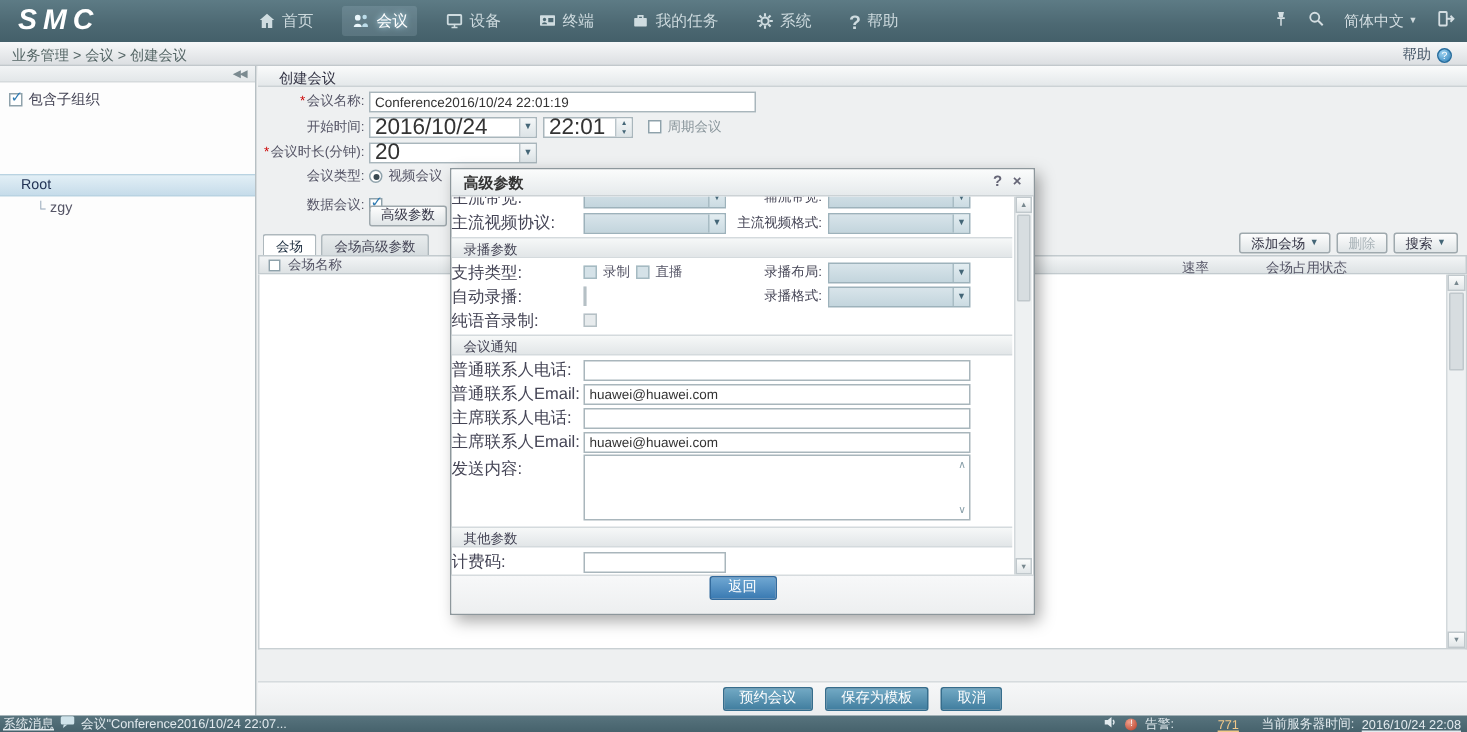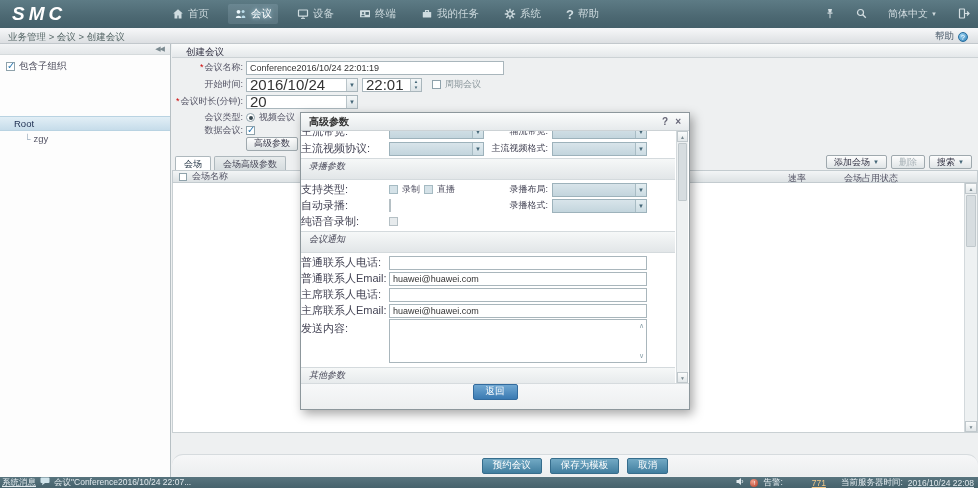--- a/index.html
+++ b/index.html
@@ -13,21 +13,21 @@
             background:linear-gradient(#5d7b85,#4c московs6872 60%,#44606a); }
   .topbar { background:linear-gradient(#5d7b85,#4c6872 60%,#44606a); }
   .logo { position:absolute; left:12px; top:3px; color:#fff; font-weight:bold; font-size:19px;
           letter-spacing:4px; font-style:italic; }
   .nav { position:absolute; left:166px; top:0; height:28px; display:flex; align-items:center; gap:13px; }
   .nav-item { display:flex; align-items:center; gap:4px; color:#ccd9dd; font-size:10.5px;
               padding:3px 6px; border-radius:2px; cursor:default; }
   .nav-item.active { color:#fff; background:rgba(210,235,245,.14);
                      text-shadow:0 0 4px #bfeaff; }
   .nav-item svg { display:block; }
-  .top-right { position:absolute; right:8px; top:0; height:28px; display:flex; align-items:center; gap:21px;
+  .top-right { position:absolute; right:8px; top:0; height:28px; display:flex; align-items:center; gap:13px;
                color:#d4dee2; }
   .lang { display:flex; align-items:center; gap:3px; font-size:10px; }
   .tiny-arrow { font-size:6px; color:#cfd9dd; }
 
   
   .crumbbar { position:absolute; left:0; top:28px; width:978px; height:16px;
               background:linear-gradient(#f7f8f9,#dcdfe2); border-bottom:1px solid #c2c8cc; }
   .crumb { position:absolute; left:8px; top:3px; font-size:9.5px; color:#566; }
   .crumb-help { position:absolute; right:10px; top:2px; display:flex; align-items:center; gap:4px;
                 font-size:9.5px; color:#456; }
@@ -103,21 +103,21 @@
   .sthumb { position:absolute; left:1px; width:10px; background:#d7dde0; border:1px solid #c0c8cc; border-radius:1px; }
 
   .pager { position:absolute; left:0; top:392px; width:806px; height:15px; display:flex;
            align-items:center; justify-content:center; gap:5px; font-size:9px; color:#556; }
   .pgbox { width:16px; height:12px; border:1px solid #a9b6bc; background:linear-gradient(#fdfdfd,#e4e9eb);
            color:#8a969c; font-size:7px; text-align:center; line-height:11px; }
   .goto { width:42px; height:12px; }
 
   .action-row { position:absolute; left:0; top:410px; width:806px; height:22px; display:flex;
                 align-items:center; justify-content:center; gap:8px; border-top:1px solid #d6dbde;
-                background:linear-gradient(#f6f7f8,#eceeef);border-radius:11px; }
+                background:linear-gradient(#f6f7f8,#eceeef); }
   .btn-pri { height:16px; padding:0 10px; color:#fff; font-size:9.5px; border-radius:2px;
              background:linear-gradient(#72a9c4,#417e9f); border:1px solid #366d8c;
              display:inline-flex; align-items:center; }
 
   
   .dialog { position:absolute; left:300px; top:112px; width:390px; height:298px; background:#fff;
             border:1px solid #8d979c; box-shadow:3px 4px 10px rgba(0,0,0,.35); }
   .dlg-title { height:18px; background:linear-gradient(#fbfcfc,#e6eaec); border-bottom:1px solid #ccd2d5;
                display:flex; align-items:center; padding:0 8px; }
   .dlg-title .t { font-size:10px; font-weight:bold; color:#333; flex:1; }
@@ -126,22 +126,22 @@
   .clipwrap { height:9px; overflow:hidden; }
   .drow { display:flex; align-items:center; height:15px; margin:1px 0; }
   .dlbl { width:88px; text-align:left; font-size:11px; color:#445; padding-right:4px; white-space:nowrap; }
   .dlbl2 { width:66px; text-align:right; font-size:9px; color:#445; padding-right:4px; white-space:nowrap;
            margin-left:2px; }
   .dfld { width:95px; }
   .dd-fill { height:14px; background:linear-gradient(#d8e4ea,#c3d5dd); border:1px solid #9db2bb;
              display:flex; align-items:center; }
   .dd-fill .sp { flex:1; }
   .dd-fill .dd-btn { border-left:1px solid #a8bcc4; background:linear-gradient(#e3edf1,#cbdbe2); }
-  .dsec { height:22px; background:linear-gradient(#f6f8f8,#e2e6e8); border-top:1px solid #d4dadd;
-          border-bottom:1px solid #d4dadd; font-size:9px; color:#445; padding:1px 0 0 8px; margin:2px 0;font-style:italic; }
+  .dsec { height:14px; background:linear-gradient(#f6f8f8,#e2e6e8); border-top:1px solid #d4dadd;
+          border-bottom:1px solid #d4dadd; font-size:9px; color:#445; padding:1px 0 0 8px; margin:2px 0; }
   .dinp { width:258px; }
   .dta { width:258px; height:44px; border:1px solid #a9b6bc; position:relative; background:#fff; }
   .dta .a { position:absolute; right:2px; font-size:7px; color:#8aa0aa; }
   .dlg-scroll { position:absolute; right:1px; top:18px; bottom:26px; width:12px; background:#eef1f2;
                 border-left:1px solid #d3d9dc; }
   .dlg-foot { position:absolute; left:0; right:0; bottom:0; height:26px; border-top:1px solid #d6dbde;
               display:flex; justify-content:center;
               background:linear-gradient(#f7f8f9,#edeff0); }
   .btn-blue { height:16px; padding:0 12px; color:#fff; font-size:9.5px; border-radius:2px;
               background:linear-gradient(#6fa7d2,#3a7ab2); border:1px solid #336b9d; }
@@ -311,21 +311,21 @@
       </div>
 
       <div class="frow" style="top:52px;">
         <span class="flbl">会议类型:</span>
         <span class="rad on"></span>
         <span class="sml" style="margin:0 10px 0 4px;">视频会议</span>
         <span class="rad dis"></span>
         <span class="sml dim" style="margin-left:4px;">语音会议</span>
       </div>
 
-      <div class="frow" style="top:65px;">
+      <div class="frow" style="top:71px;">
         <span class="flbl">数据会议:</span>
         <span class="chk on"></span>
       </div>
 
       <div class="frow" style="top:78px;">
         <span class="flbl"></span>
         <span class="btn-sec">
           <span>高级参数</span>
         </span>
         <span class="info-ic">i</span>

